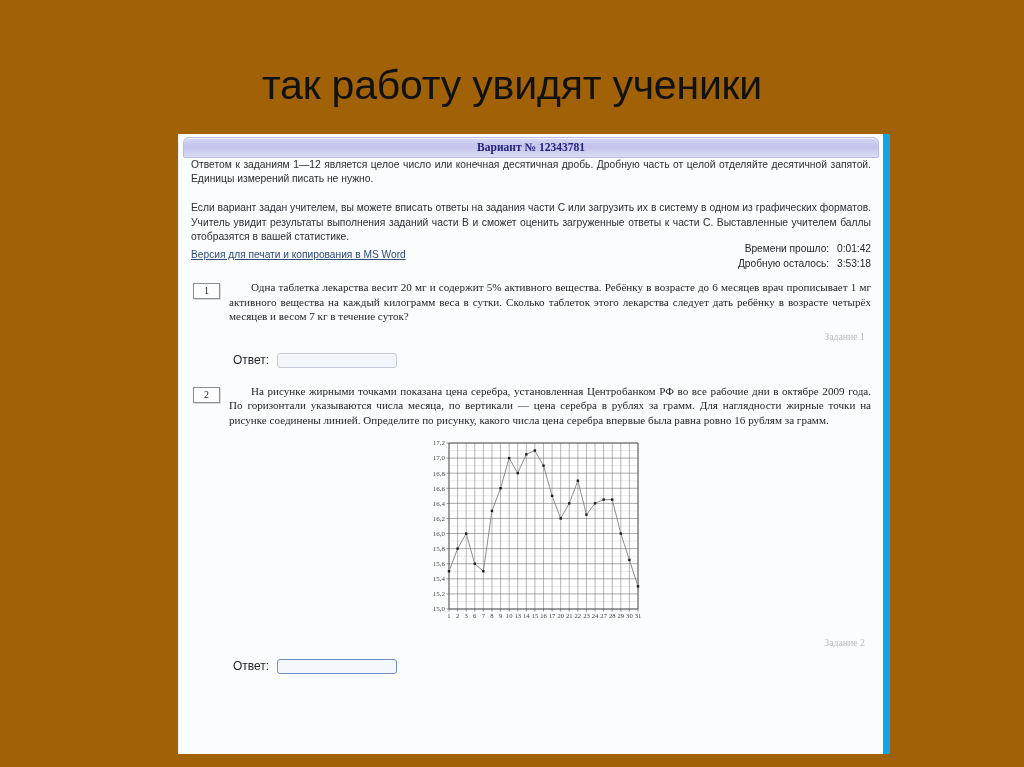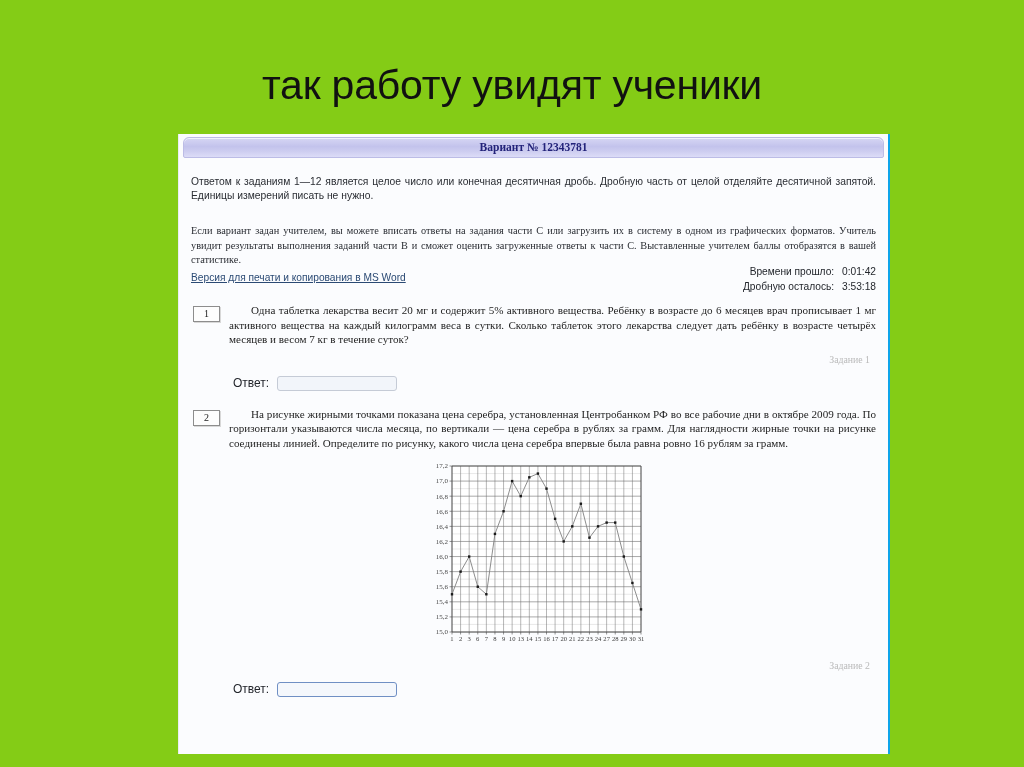--- a/index.html
+++ b/index.html
@@ -2,41 +2,41 @@
 <html lang="ru"><head>
 <meta charset="utf-8">
 <style>
   html, body {
     margin: 0; padding: 0;
     width: 1024px; height: 767px;
     background: #ffffff;
     font-family: "Liberation Sans", sans-serif;
     overflow: hidden;
   }
-  #stage { position: relative; width: 1024px; height: 767px; background:#84cc16; }
+  #stage { position: relative; width: 1024px; height: 767px; background:#a16207; }
 
   
   .slide-title {
     position: absolute; left: 0; top: 62px; width: 1024px;
     text-align: center;
     font-size: 41px;
     font-weight: 400;
     color: #111111;
     letter-spacing: -0.2px;
     white-space: nowrap;
   }
 
   
   .panel {
     position: absolute;
     left: 178px; top: 134px;
     width: 712px; height: 620px;
     background: #fbfcfe;
     border-left: 1px solid #e9edf3;
-    border-right: 2px solid #0ea5e9;
+    border-right: 7px solid #0ea5e9;
     box-sizing: border-box;
     overflow: hidden;
   }
 
   .variant-bar {
     position: relative;
     margin: 3px 4px 0 4px;
     height: 21px;
     border-radius: 6px 6px 2px 2px;
     background: linear-gradient(to bottom, #d6d6f4 0%, #c3c3ec 45%, #cdcdf0 70%, #dcdcf7 100%);
@@ -50,27 +50,26 @@
     font-size: 11.5px;
     font-weight: bold;
     color: #23237a;
     line-height: 19px;
     font-family: "Liberation Serif", serif;
   }
 
   .body-wrap { padding: 0 12px; }
 
   .instr {
-    margin-top: 17px;
     font-size: 10.3px;
     line-height: 14.2px;
     color: #2a2d33;
     text-align: justify;
   }
-  .instr.second { margin-top: 21px; font-family: Liberation Serif, serif; }
+  .instr.second { margin-top: 15px; }
 
   .printlink-row {
     position: relative;
     height: 32px;
   }
   .printlink {
     font-size: 10.2px;
     color: #2b4a74;
     text-decoration: underline;
     cursor: pointer;

